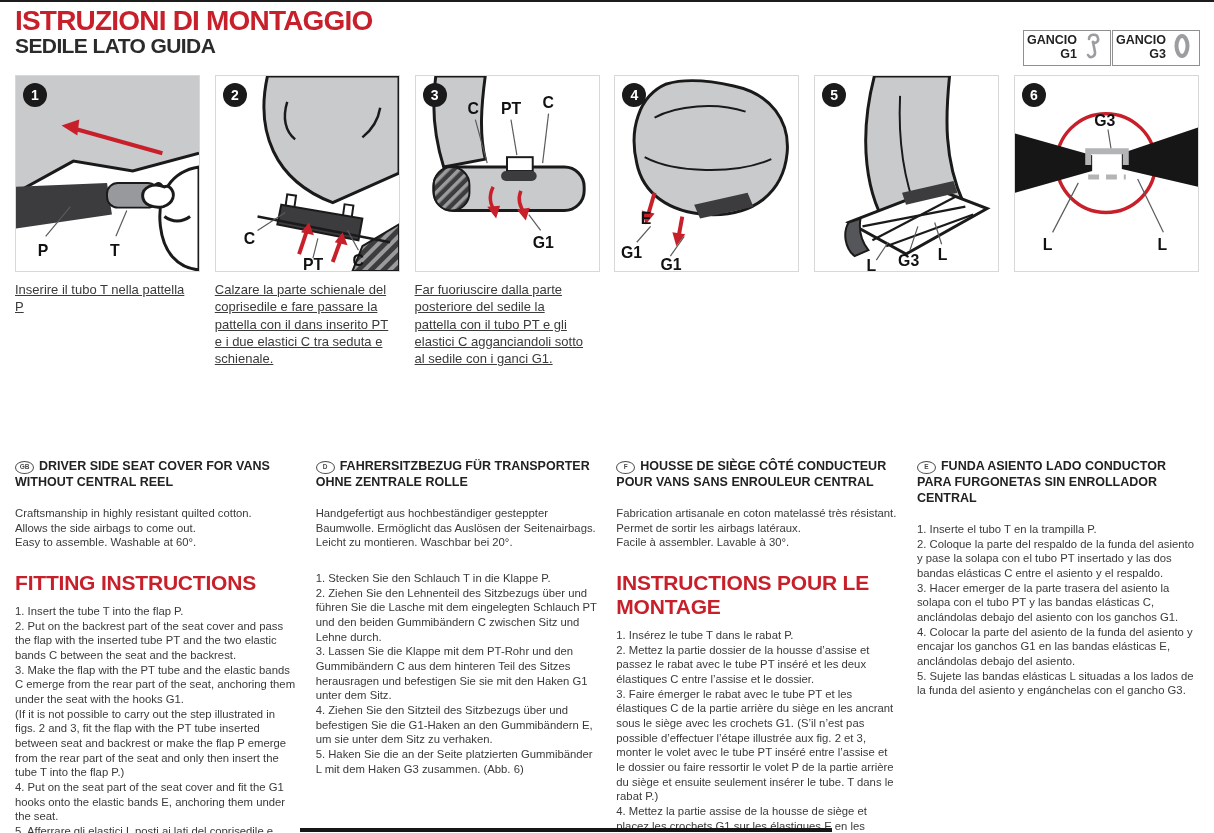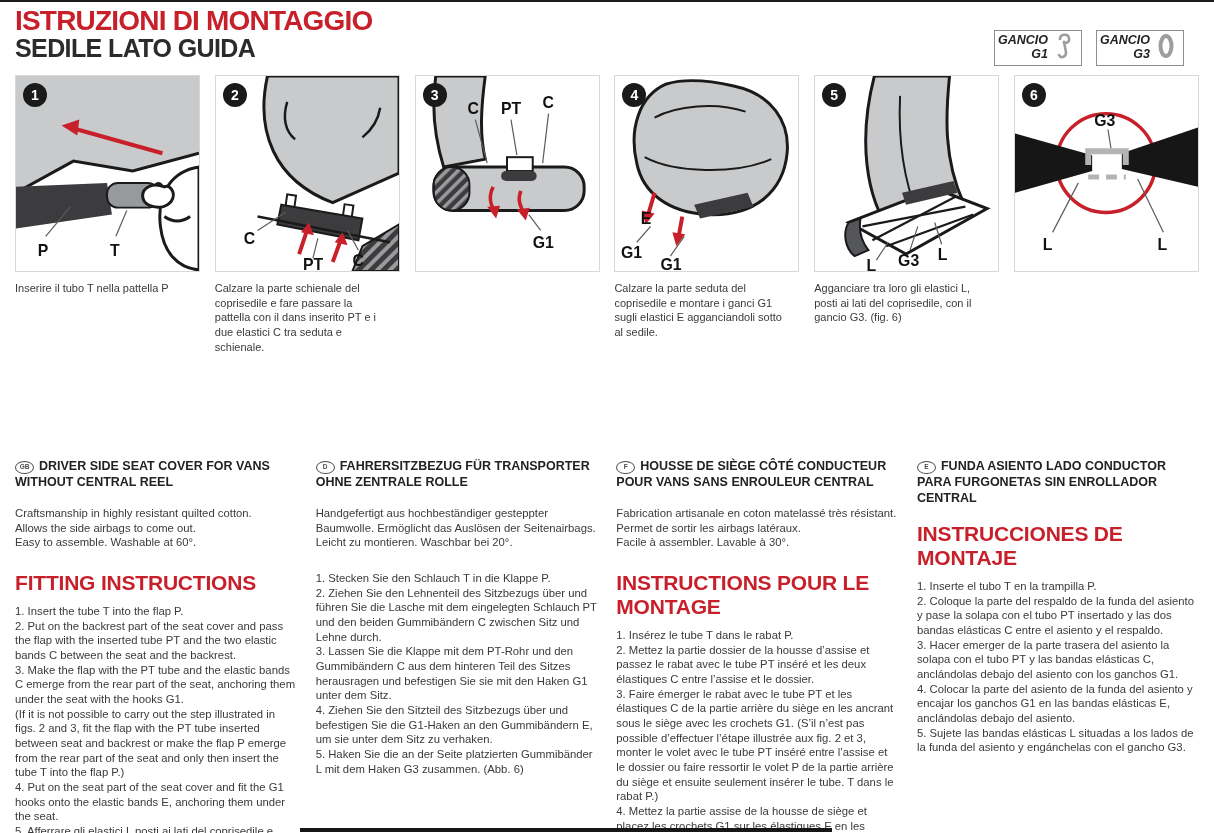--- a/index.html
+++ b/index.html
@@ -3,37 +3,37 @@
 <meta charset="utf-8">
 <style>
   html,body{margin:0;padding:0;background:#ffffff;}
   #page{position:relative;width:1214px;height:833px;background:#ffffff;overflow:hidden;
         font-family:"Liberation Sans","DejaVu Sans",sans-serif;color:#3a3a3a;}
   .top-edge{position:absolute;left:0;top:0;width:100%;height:2px;background:#1c1c1c;}
 
   
   #header{position:absolute;left:15px;top:6px;}
   #title1{font-size:28px;font-weight:bold;color:#c8202b;letter-spacing:-0.8px;line-height:1.05;}
-  #title2{font-size:25px;font-weight:bold;color:#2b2b2b;letter-spacing:-0.6px;line-height:1.05;}
-
-  
-  #legend{position:absolute;right:30px;top:30px;display:flex;gap:14px;font-style:italic;}
+  #title2{font-size:21px;font-weight:bold;color:#2b2b2b;letter-spacing:-0.6px;line-height:1.05;}
+
+  
+  #legend{position:absolute;right:14px;top:30px;display:flex;gap:1px;}
   .legend-box{width:88px;height:36px;border:1px solid #8f8f8f;display:flex;align-items:center;
               justify-content:flex-end;padding:2px 8px 2px 6px;box-sizing:border-box;background:#fff;}
   .legend-text{text-align:right;margin-right:7px;}
   .legend-text .l1{font-size:12.5px;font-weight:bold;color:#222;line-height:1.1;}
   .legend-text .l2{font-size:12.5px;font-weight:bold;color:#222;line-height:1.1;}
 
   
   #panels{position:absolute;left:15px;top:75px;width:1184px;display:flex;justify-content:space-between;}
   .step-col{width:185px;}
   .panel-frame{position:relative;width:185px;height:197px;border:1px solid #d8d8d8;box-sizing:border-box;background:#fff;}
   .badge{position:absolute;left:7px;top:7px;width:24px;height:24px;border-radius:50%;background:#1a1a1a;
          color:#fff;font-size:14px;font-weight:bold;display:flex;align-items:center;justify-content:center;z-index:2;}
-  .caption{margin-top:9px;width:174px;font-size:11px;line-height:1.33;color:#3a3a3a;}
+  .caption{margin-top:9px;width:174px;font-size:13px;line-height:1.33;color:#3a3a3a;text-decoration:underline;}
 
   svg text{font-family:"Liberation Sans","DejaVu Sans",sans-serif;font-weight:bold;font-size:16px;fill:#111;}
   .leader{stroke:#5a5a5a;stroke-width:1.2;}
 
   
   #sections{position:absolute;left:15px;top:458px;width:1184px;display:flex;justify-content:space-between;}
   .lang-col{width:282px;}
   .lang-header{font-size:12.5px;font-weight:bold;color:#222;line-height:1.28;margin:0 0 16px 0;text-transform:uppercase;}
   .lang-badge{display:inline-flex;align-items:center;justify-content:center;width:17px;height:11px;
               border:1.2px solid #4a4a4a;border-radius:50%;font-size:6.5px;font-weight:bold;color:#4a4a4a;
@@ -161,20 +161,21 @@
           <line x1="60" y1="44" x2="72" y2="88" class="leader"></line>
           <line x1="96" y1="44" x2="102" y2="80" class="leader"></line>
           <line x1="134" y1="38" x2="128" y2="88" class="leader"></line>
           <line x1="126" y1="156" x2="114" y2="140" class="leader"></line>
           <text x="52" y="38">C</text>
           <text x="86" y="38">PT</text>
           <text x="128" y="32">C</text>
           <text x="118" y="174">G1</text>
         </svg>
       </div>
+      <div class="caption">Far fuoriuscire dalla parte posteriore del sedile la pattella con il tubo PT e gli elastici C agganciandoli sotto al sedile con i ganci G1.</div>
     </div>
 
     <div class="step-col">
       <div class="panel-frame">
         <div class="badge">4</div>
         <svg width="183" height="195" viewBox="0 0 185 197">
           <path d="M52 8 C24 20 14 54 22 88 C28 118 54 138 94 140 C140 142 170 118 174 78 C177 46 158 18 120 10 C98 5 72 2 52 8 Z" fill="#c9cacb" stroke="#1a1a1a" stroke-width="3"></path>
           <path d="M40 42 C62 30 102 26 132 36" fill="none" stroke="#1a1a1a" stroke-width="2"></path>
           <path d="M30 82 C60 98 122 100 158 84" fill="none" stroke="#1a1a1a" stroke-width="2"></path>
           <polygon points="80,130 134,118 140,132 86,144" fill="#3c3c3e"></polygon>
@@ -182,21 +183,20 @@
           <polygon points="31,150 27,136 40,139" fill="#c8202b"></polygon>
           <line x1="68" y1="142" x2="64" y2="164" stroke="#c8202b" stroke-width="4"></line>
           <polygon points="62,172 58,158 71,160" fill="#c8202b"></polygon>
           <line x1="22" y1="168" x2="36" y2="152" class="leader"></line>
           <line x1="56" y1="182" x2="70" y2="162" class="leader"></line>
           <text x="26" y="150">E</text>
           <text x="6" y="184">G1</text>
           <text x="46" y="196">G1</text>
         </svg>
       </div>
-      <div class="caption">Calzare la parte seduta del coprisedile e montare i ganci G1 sugli elastici E agganciandoli sotto al sedile.</div>
     </div>
 
     <div class="step-col">
       <div class="panel-frame">
         <div class="badge">5</div>
         <svg width="183" height="195" viewBox="0 0 185 197">
           <path d="M60 0 C44 62 50 122 78 160 L150 128 C130 84 132 40 136 0 Z" fill="#c9cacb" stroke="#1a1a1a" stroke-width="3"></path>
           <path d="M86 20 C84 64 90 106 104 140" fill="none" stroke="#1a1a1a" stroke-width="2"></path>
           <polygon points="34,148 122,114 174,134 92,180" fill="#ffffff" stroke="#1a1a1a" stroke-width="3"></polygon>
           <line x1="48" y1="152" x2="152" y2="132" stroke="#1a1a1a" stroke-width="2.2"></line>
@@ -205,21 +205,20 @@
           <polygon points="88,118 140,106 144,118 92,130" fill="#3c3c3e"></polygon>
           <path d="M34 148 C28 158 30 174 40 182 L54 176 C46 166 44 156 46 144 Z" fill="#55565a" stroke="#1a1a1a" stroke-width="2"></path>
           <line x1="96" y1="176" x2="104" y2="152" class="leader"></line>
           <line x1="128" y1="170" x2="121" y2="148" class="leader"></line>
           <line x1="62" y1="186" x2="74" y2="168" class="leader"></line>
           <text x="84" y="192">G3</text>
           <text x="124" y="186">L</text>
           <text x="52" y="197">L</text>
         </svg>
       </div>
-      <div class="caption">Agganciare tra loro gli elastici L, posti ai lati del coprisedile, con il gancio G3. (fig. 6)</div>
     </div>
 
     <div class="step-col">
       <div class="panel-frame">
         <div class="badge">6</div>
         <svg width="183" height="195" viewBox="0 0 185 197">
           <circle cx="92" cy="88" r="50" fill="none" stroke="#c8202b" stroke-width="3.5"></circle>
           <polygon points="0,58 78,80 78,96 0,118" fill="#161616"></polygon>
           <polygon points="185,52 108,78 108,94 185,112" fill="#161616"></polygon>
           <path d="M74 90 V76 H112 V90" fill="none" stroke="#b3b4b6" stroke-width="6"></path>
@@ -277,21 +276,20 @@
 2. Mettez la partie dossier de la housse d’assise et passez le rabat avec le tube PT inséré et les deux élastiques C entre l’assise et le dossier.
 3. Faire émerger le rabat avec le tube PT et les élastiques C de la partie arrière du siège en les ancrant sous le siège avec les crochets G1. (S’il n’est pas possible d’effectuer l’étape illustrée aux fig. 2 et 3, monter le volet avec le tube PT inséré entre l’assise et le dossier ou faire ressortir le volet P de la partie arrière du siège et ensuite seulement insérer le tube. T dans le rabat P.)
 4. Mettez la partie assise de la housse de siège et placez les crochets G1 sur les élastiques E en les ancrant sous l’assise.
 5. Affirmez les élastiques à la position de la prise en charge et augmentez-les avec le connecteur G3.</div>
     </div>
 
     <div class="lang-col">
       <div class="lang-header">
         <span class="lang-badge">E</span><span>FUNDA ASIENTO LADO CONDUCTOR PARA FURGONETAS SIN ENROLLADOR CENTRAL</span>
       </div>
-      <div class="inst-title">INSTRUCCIONES DE MONTAJE</div>
       <div class="inst-body">1. Inserte el tubo T en la trampilla P.
 2. Coloque la parte del respaldo de la funda del asiento y pase la solapa con el tubo PT insertado y las dos bandas elásticas C entre el asiento y el respaldo.
 3. Hacer emerger de la parte trasera del asiento la solapa con el tubo PT y las bandas elásticas C, anclándolas debajo del asiento con los ganchos G1.
 4. Colocar la parte del asiento de la funda del asiento y encajar los ganchos G1 en las bandas elásticas E, anclándolas debajo del asiento.
 5. Sujete las bandas elásticas L situadas a los lados de la funda del asiento y engánchelas con el gancho G3.</div>
     </div>
   </div>
 
   <div class="crop-line"></div>
 </div>

